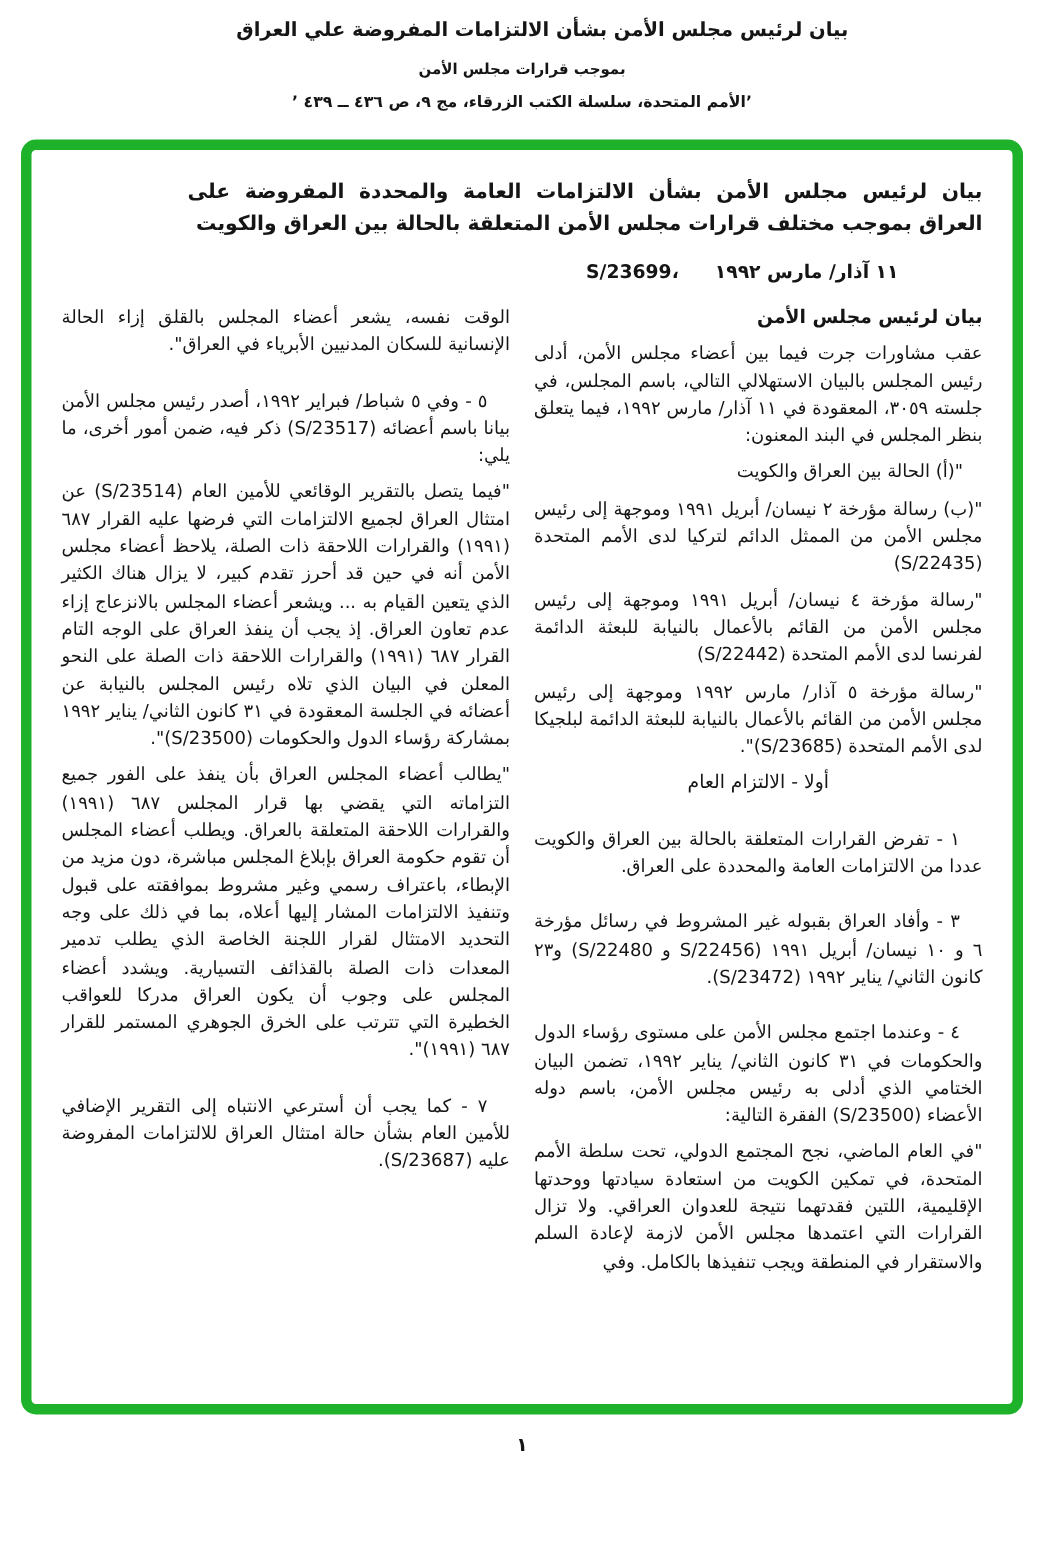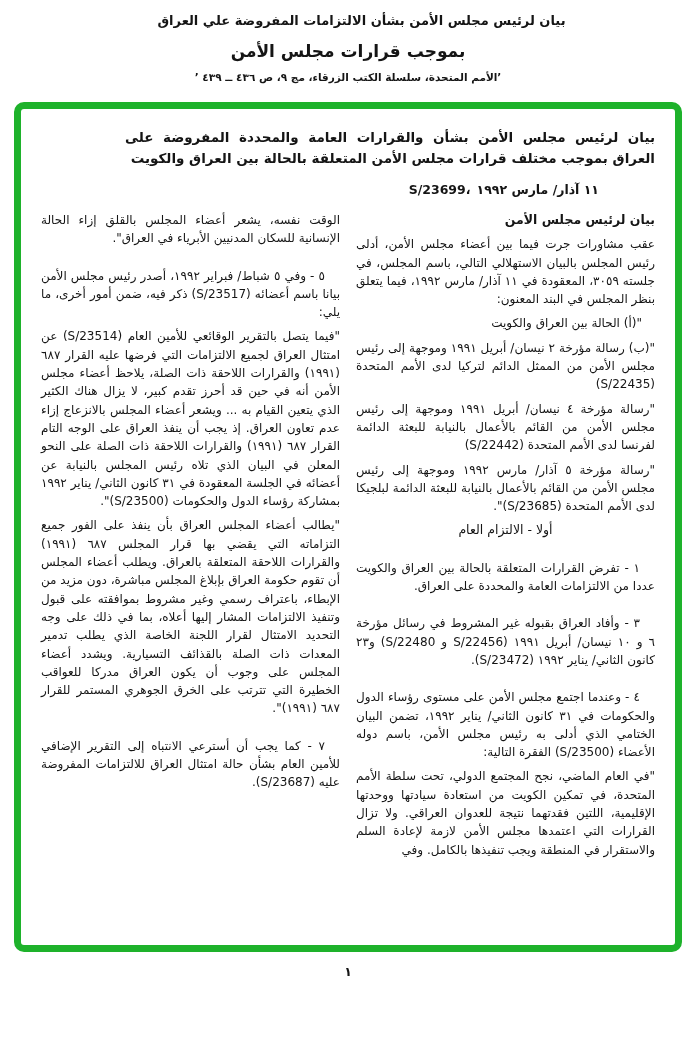--- a/index.html
+++ b/index.html
@@ -20,21 +20,21 @@
     padding-top: 13px;
     direction: rtl;
   }
   .page-header .t1 {
     font-size: 13px;
     font-weight: bold;
     margin: 0 0 13px 0;
     padding-left: 27px;
   }
   .page-header .t2 {
-    font-size: 17px;
+    font-size: 10px;
     font-weight: bold;
     margin: 0 0 10px 0;
   }
   .page-header .src {
     font-size: 10.5px;
     font-weight: bold;
   }
   
   .doc-box {
     box-sizing: border-box;
@@ -52,21 +52,21 @@
     text-align: justify;
     font-weight: bold;
     font-size: 13.5px;
     line-height: 21px;
     margin: 4px 0 0 84px;
   }
   .dateline {
     direction: ltr;
     display: flex;
     justify-content: flex-end;
-    gap: 6px;
+    gap: 24px;
     margin: 13px 56px 0 0;
     font-size: 12.5px;
     font-weight: bold;
   }
   
   .cols {
     display: flex;
     flex-direction: row-reverse;
     gap: 16px;
     margin-top: 14px;
@@ -104,21 +104,21 @@
 <body>
 
 <div class="page-header">
   <div class="t1">بيان لرئيس مجلس الأمن بشأن الالتزامات المفروضة علي العراق</div>
   <div class="t2">بموجب قرارات مجلس الأمن</div>
   <div class="src">’الأمم المتحدة، سلسلة الكتب الزرقاء، مج ٩، ص ٤٣٦ ــ ٤٣٩ ’</div>
 </div>
 
 <div class="doc-box">
 
-  <div class="doc-title">بيان لرئيس مجلس الأمن بشأن والقرارات العامة والمحددة المفروضة على العراق بموجب مختلف قرارات مجلس الأمن المتعلقة بالحالة بين العراق والكويت</div>
+  <div class="doc-title">بيان لرئيس مجلس الأمن بشأن الالتزامات العامة والمحددة المفروضة على العراق بموجب مختلف قرارات مجلس الأمن المتعلقة بالحالة بين العراق والكويت</div>
 
   <div class="dateline">
     <span>S/23699،</span>
     <span dir="rtl">١١ آذار/ مارس ١٩٩٢</span>
   </div>
 
   <div class="cols">
 
     <div class="col">
       <p class="col-heading">بيان لرئيس مجلس الأمن</p>

